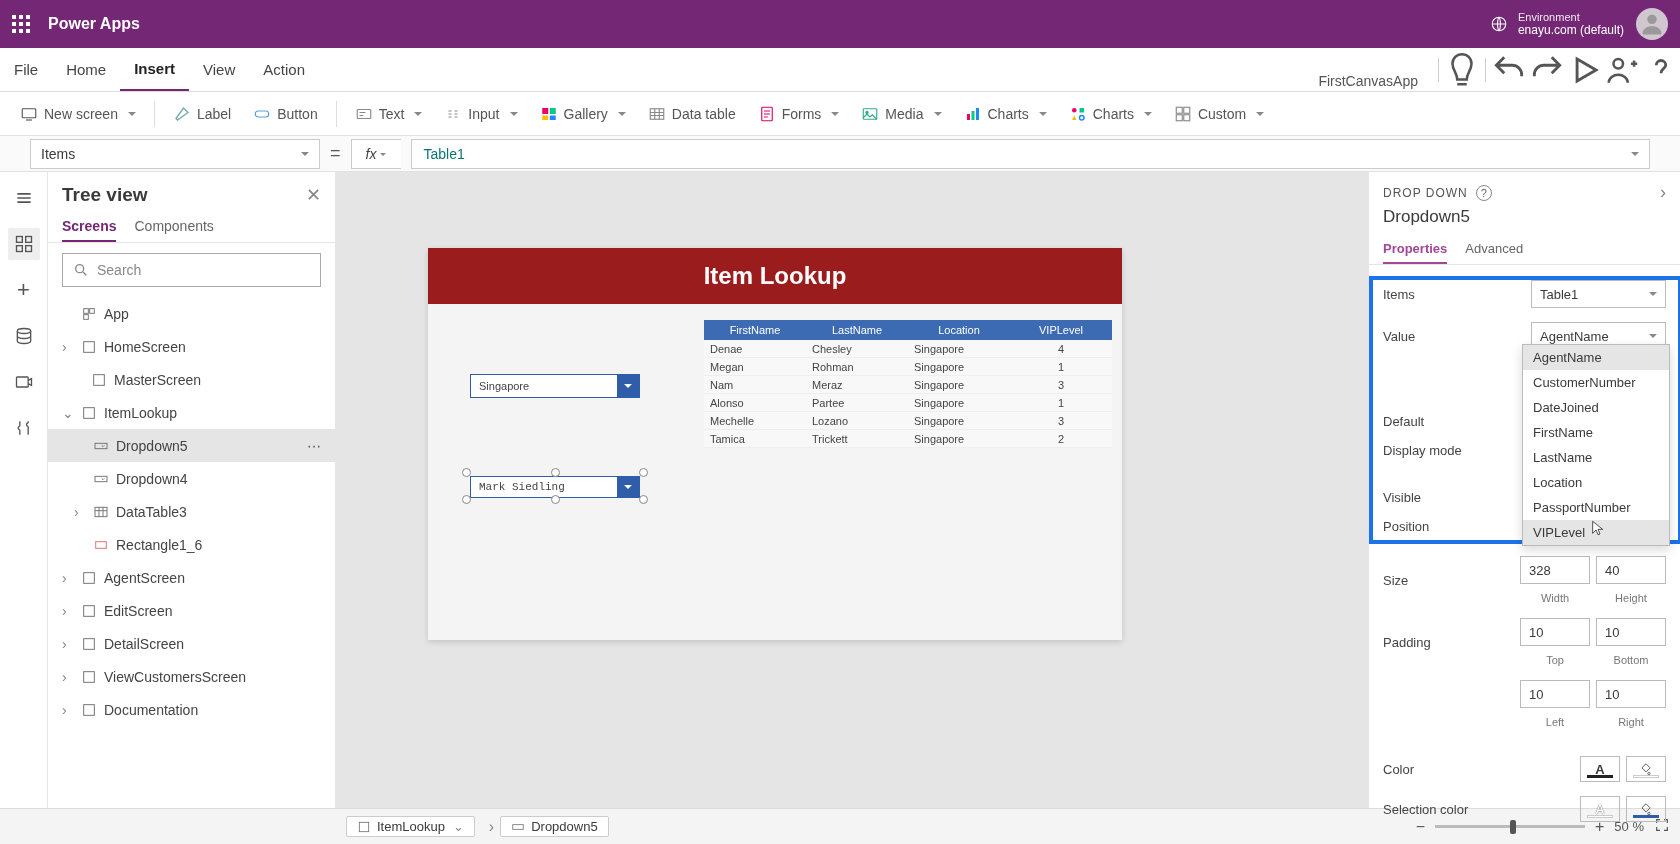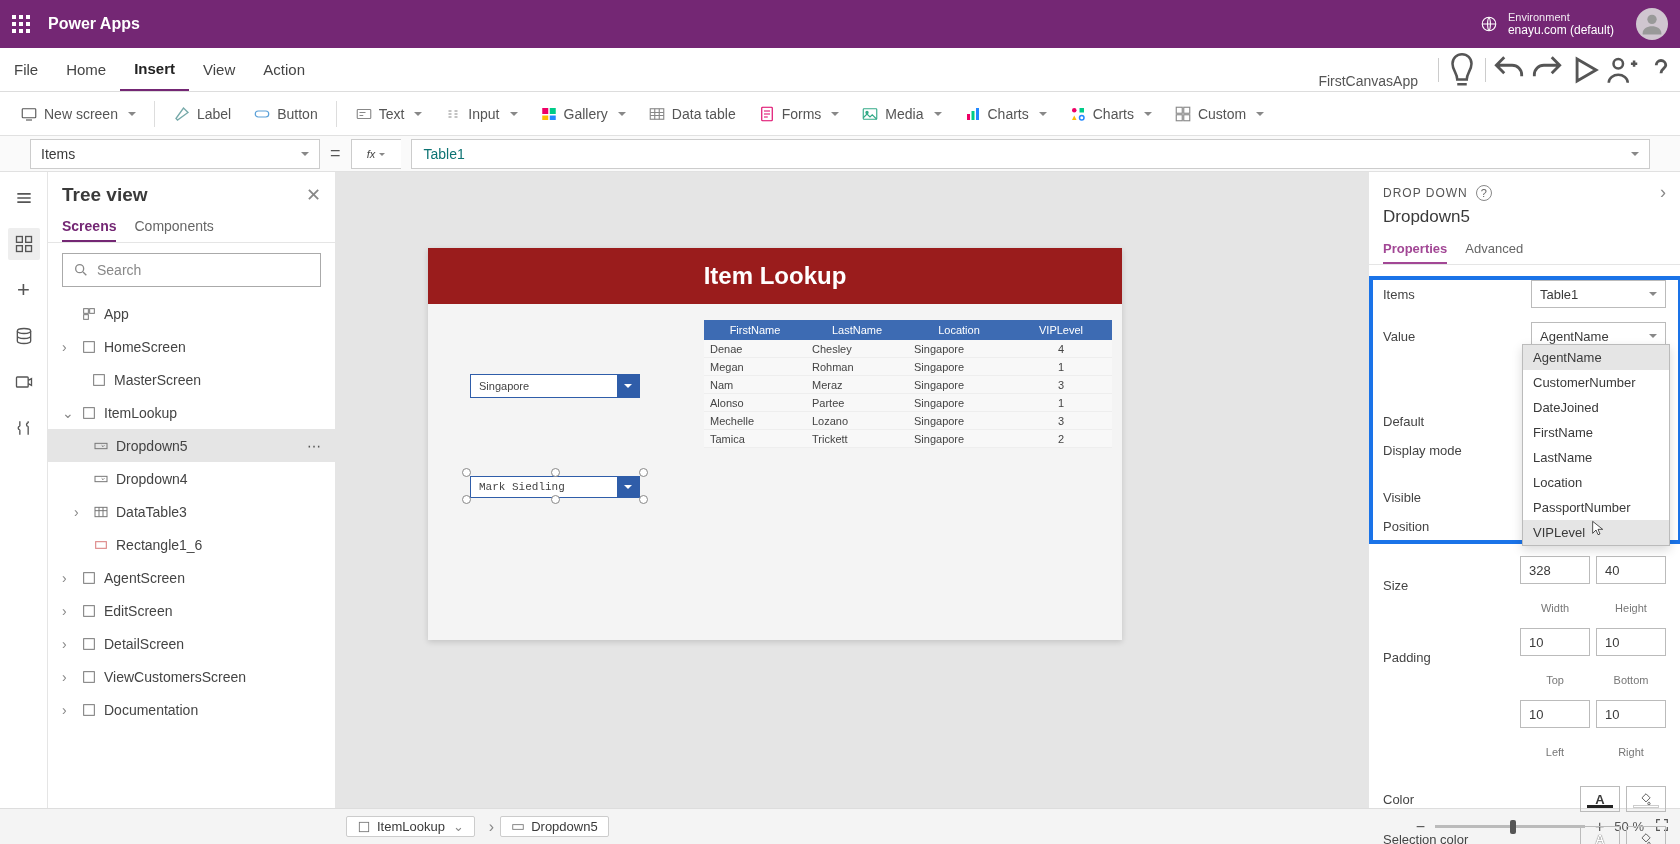--- a/index.html
+++ b/index.html
@@ -3,21 +3,21 @@
 <meta charset="utf-8">
 <style>
 * { margin:0; padding:0; box-sizing:border-box; font-family:"Segoe UI",Arial,sans-serif; }
 body { width:1680px; height:844px; overflow:hidden; background:#f4f4f4; color:#3a3a3a; }
 
 
 .hdr { height:48px; background:#742774; color:#fff; display:flex; align-items:center; padding:0 12px; }
 .waffle { width:18px; height:18px; display:grid; grid-template-columns:repeat(3,4px); grid-template-rows:repeat(3,4px); gap:3px; margin-right:18px; }
 .waffle span { background:#fff; }
 .brand { font-size:16px; font-weight:600; flex:1; }
-.env { display:flex; align-items:center; gap:10px; margin-right:14px; font-size:12px; }
+.env { display:flex; align-items:center; gap:10px; margin-right:4px; font-size:12px; }
 .env svg { width:18px; height:18px; }
 .env-txt .lbl { font-size:11px; opacity:.9; }
 .env-txt .val { font-size:12px; }
 .avatar { width:32px; height:32px; border-radius:50%; background:#d0c6d0; margin-left:8px; display:flex; align-items:center; justify-content:center; }
 .avatar svg { width:28px; height:28px; fill:#999; }
 
 
 .menubar { height:44px; background:#fff; display:flex; align-items:center; border-bottom:1px solid #ddd; }
 .menubar .mitem { padding:0 14px; height:100%; display:flex; align-items:center; font-size:15px; color:#444; cursor:pointer; }
 .menubar .mitem.active { font-weight:600; border-bottom:2px solid #742774; color:#222; }
@@ -31,21 +31,21 @@
 .ribbon .rb { display:flex; align-items:center; gap:6px; padding:4px 10px; font-size:14px; color:#555; border-radius:2px; cursor:pointer; }
 .ribbon .rb svg { width:18px; height:18px; }
 .ribbon .chev::after { content:""; display:inline-block; margin-left:4px; border:4px solid transparent; border-top-color:#888; transform:translateY(2px); }
 .ribbon .sep { width:1px; height:26px; background:#ddd; margin:0 6px; }
 
 
 .fbar { height:36px; background:#fafafa; display:flex; align-items:center; padding:6px 30px; gap:10px; border-bottom:1px solid #e1e1e1; }
 .fbar .propsel { width:290px; height:30px; border:1px solid #ccc; background:#fff; display:flex; align-items:center; padding:0 10px; font-size:14px; position:relative; }
 .fbar .propsel::after { content:""; position:absolute; right:10px; border:4px solid transparent; border-top-color:#888; top:12px; }
 .fbar .eq { font-size:18px; color:#555; }
-.fbar .fx { width:50px; height:30px; border:1px solid #ccc; border-right:none; background:#fff; display:flex; align-items:center; justify-content:center; font-style:italic; font-size:11px; color:#444; position:relative; }
+.fbar .fx { width:50px; height:30px; border:1px solid #ccc; border-right:none; background:#fff; display:flex; align-items:center; justify-content:center; font-style:italic; font-size:14px; color:#444; position:relative; }
 .fbar .fx::after { content:""; border:3px solid transparent; border-top-color:#888; margin-left:4px; transform:translateY(2px); }
 .fbar .formula { flex:1; height:30px; border:1px solid #ccc; background:#fff; display:flex; align-items:center; padding:0 12px; font-family:Consolas,monospace; font-size:14px; color:#0d7373; position:relative; }
 .fbar .formula::after { content:""; position:absolute; right:10px; border:4px solid transparent; border-top-color:#888; top:12px; }
 
 
 .main { display:flex; height:calc(100% - 48px - 44px - 44px - 36px - 36px); }
 
 
 .rail { width:48px; background:#fff; border-right:1px solid #e5e5e5; display:flex; flex-direction:column; align-items:center; padding-top:10px; gap:14px; }
 .rail .ri { width:32px; height:32px; display:flex; align-items:center; justify-content:center; color:#555; cursor:pointer; border-radius:2px; }
@@ -108,21 +108,21 @@
 .props .ctlname { padding:2px 14px 8px; font-size:17px; }
 .props-tabs { display:flex; gap:18px; padding:0 14px; border-bottom:1px solid #e5e5e5; }
 .props-tabs .pt { padding:6px 0; font-size:13px; color:#666; cursor:pointer; }
 .props-tabs .pt.active { color:#a24795; border-bottom:2px solid #a24795; font-weight:600; }
 .highlight-box { position:absolute; left:0px; top:104px; right:-2px; height:268px; border:4px solid #1a73e8; pointer-events:none; z-index:5; }
 .prow { display:flex; align-items:center; padding:7px 14px; font-size:13px; }
 .prow .plbl { width:148px; color:#444; }
 .psel { flex:1; height:28px; border:1px solid #bbb; display:flex; align-items:center; padding:0 8px; font-size:13px; position:relative; background:#fff; }
 .psel::after { content:""; position:absolute; right:8px; border:4px solid transparent; border-top-color:#888; top:11px; }
 .pinput { width:70px; height:28px; border:1px solid #bbb; padding:0 8px; font-size:13px; background:#fff; display:flex; align-items:center; }
-.psub { font-size:11px; color:#777; text-align:center; margin-top:18px; }
+.psub { font-size:11px; color:#777; text-align:center; margin-top:8px; }
 .pcolor { width:40px; height:26px; border:1px solid #bbb; display:flex; align-items:center; justify-content:center; position:relative; }
 .pcolor .bar { position:absolute; bottom:3px; left:6px; right:6px; height:3px; }
 
 .val-dropdown { position:absolute; right:10px; top:172px; width:148px; background:#fff; border:1px solid #bbb; box-shadow:0 4px 10px rgba(0,0,0,.15); z-index:10; }
 .val-dropdown .opt { padding:5px 10px; font-size:13px; cursor:pointer; }
 .val-dropdown .opt.hi { background:#e5e5e5; }
 .cursor-arrow { position:absolute; right:74px; top:348px; z-index:20; }
 
 
 .footer { height:36px; background:#f4f4f4; border-top:1px solid #ddd; display:flex; align-items:center; padding:0 10px; }

